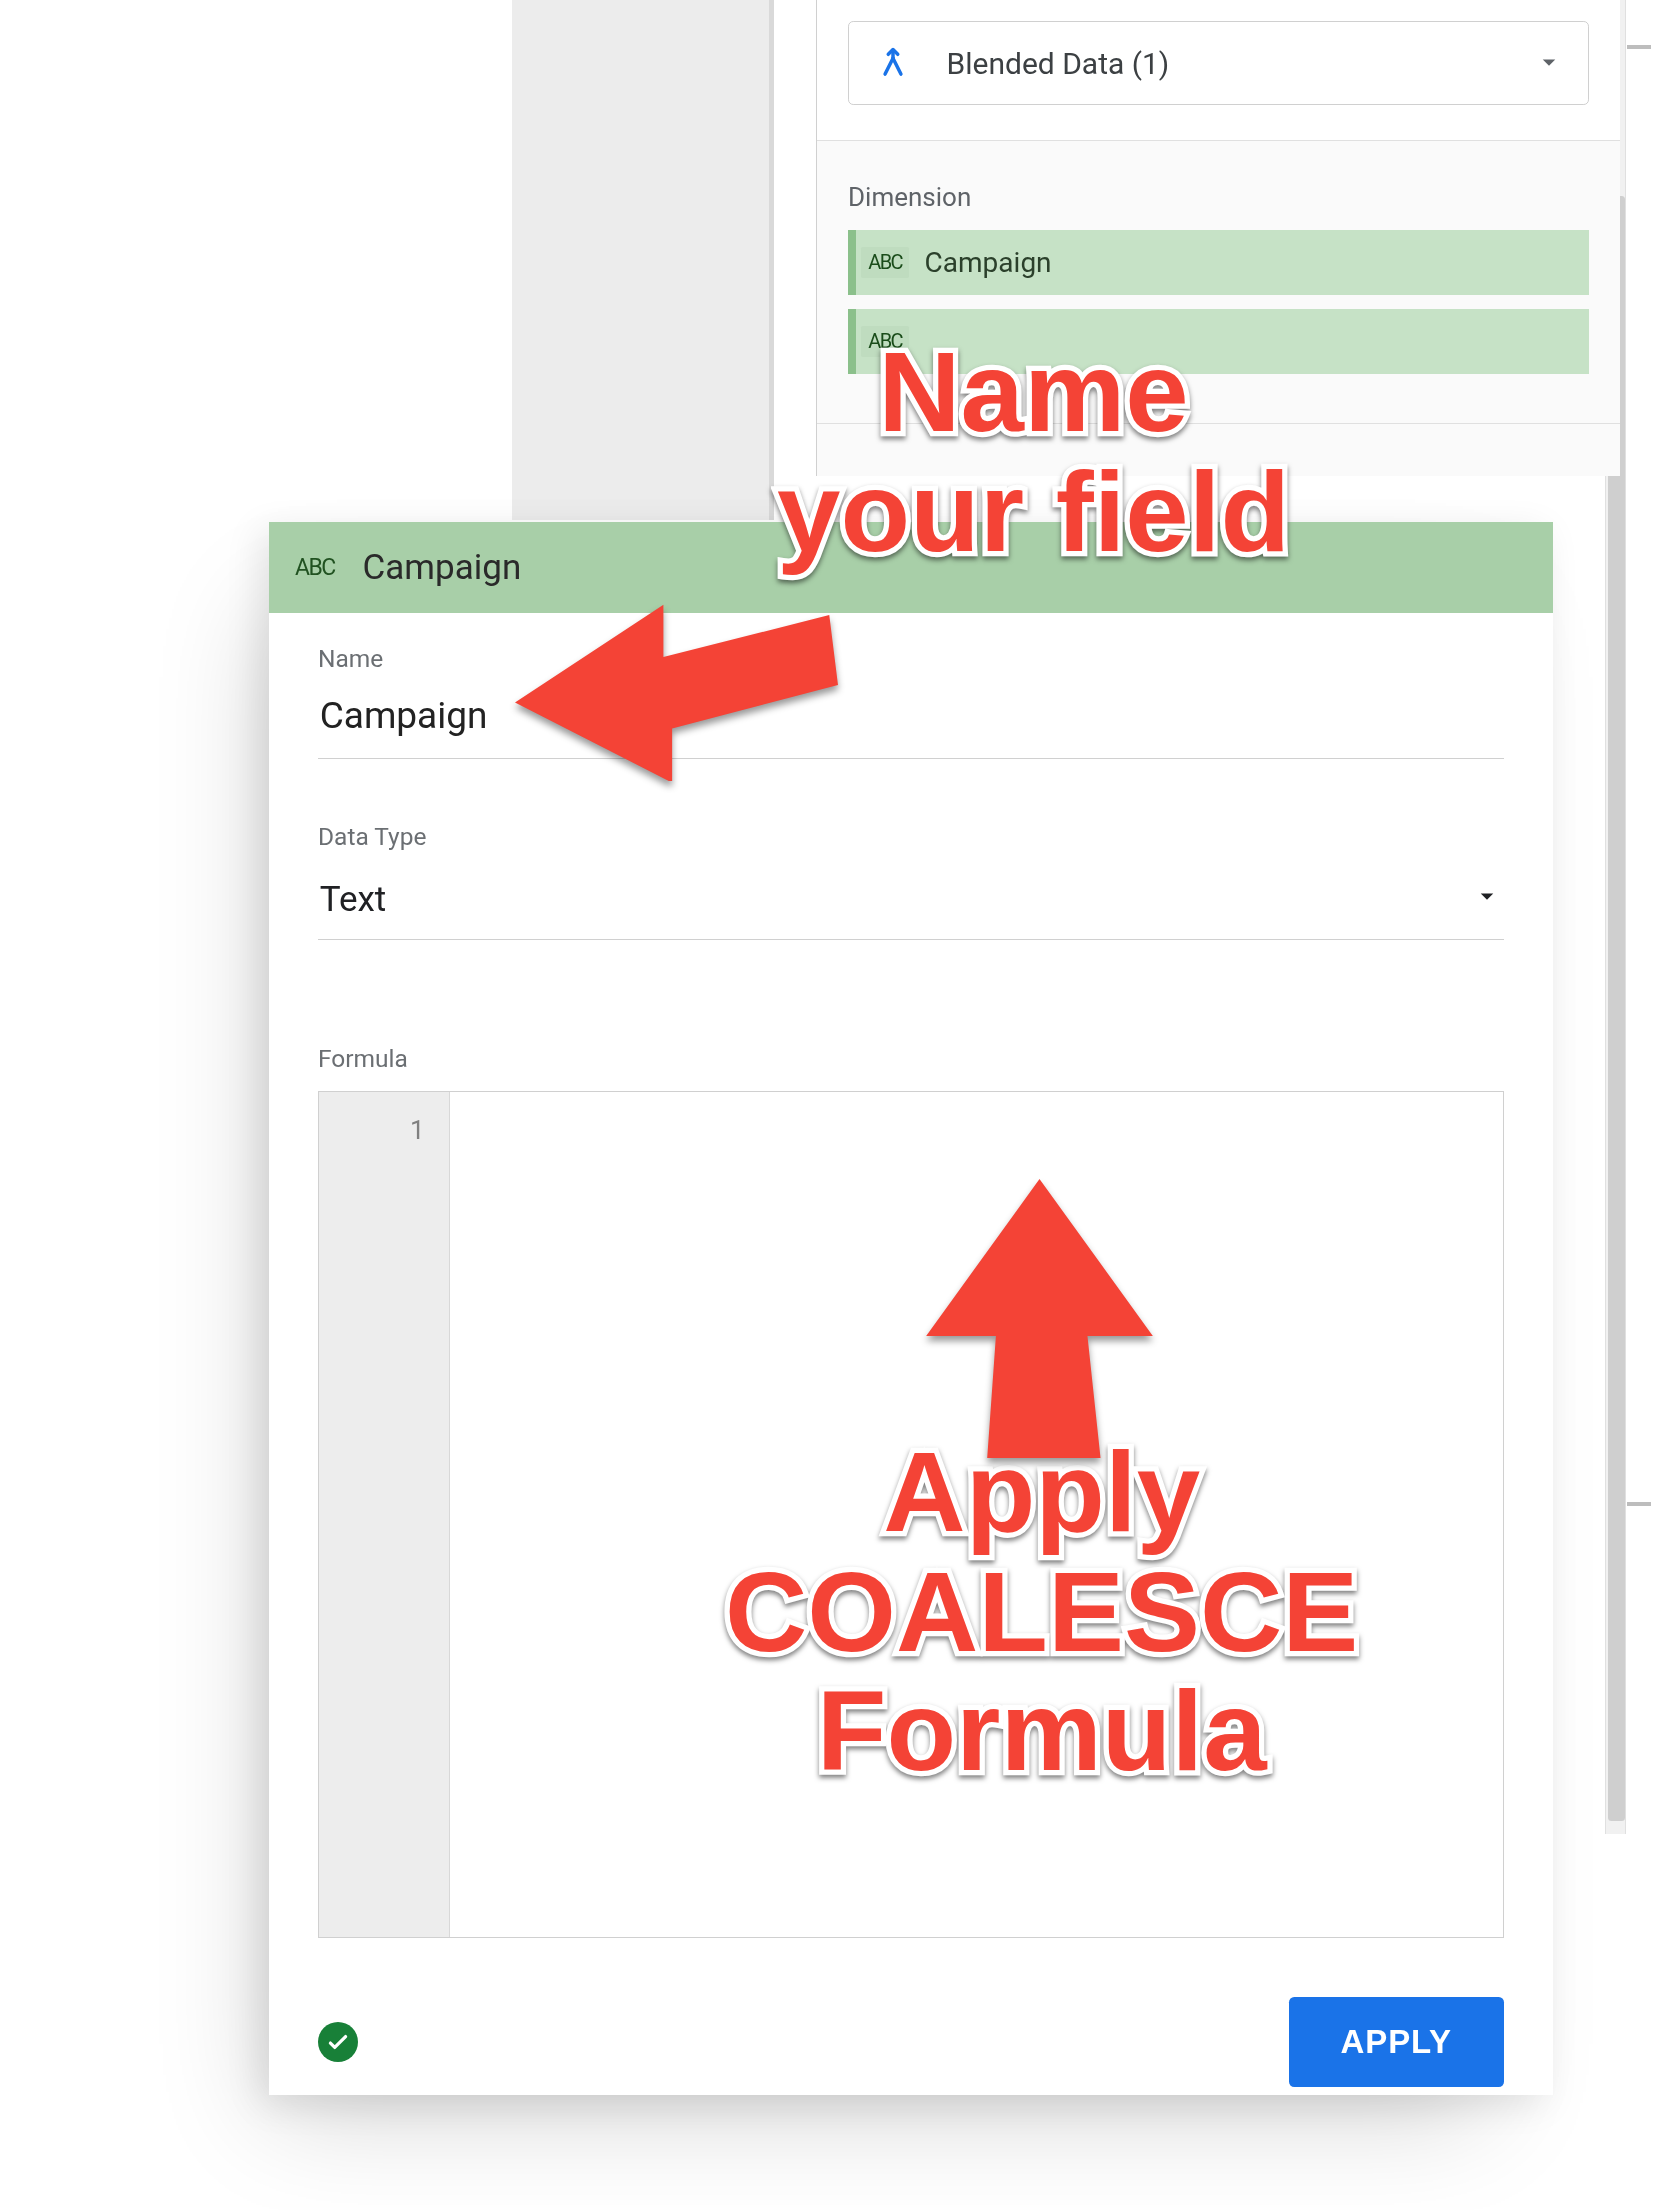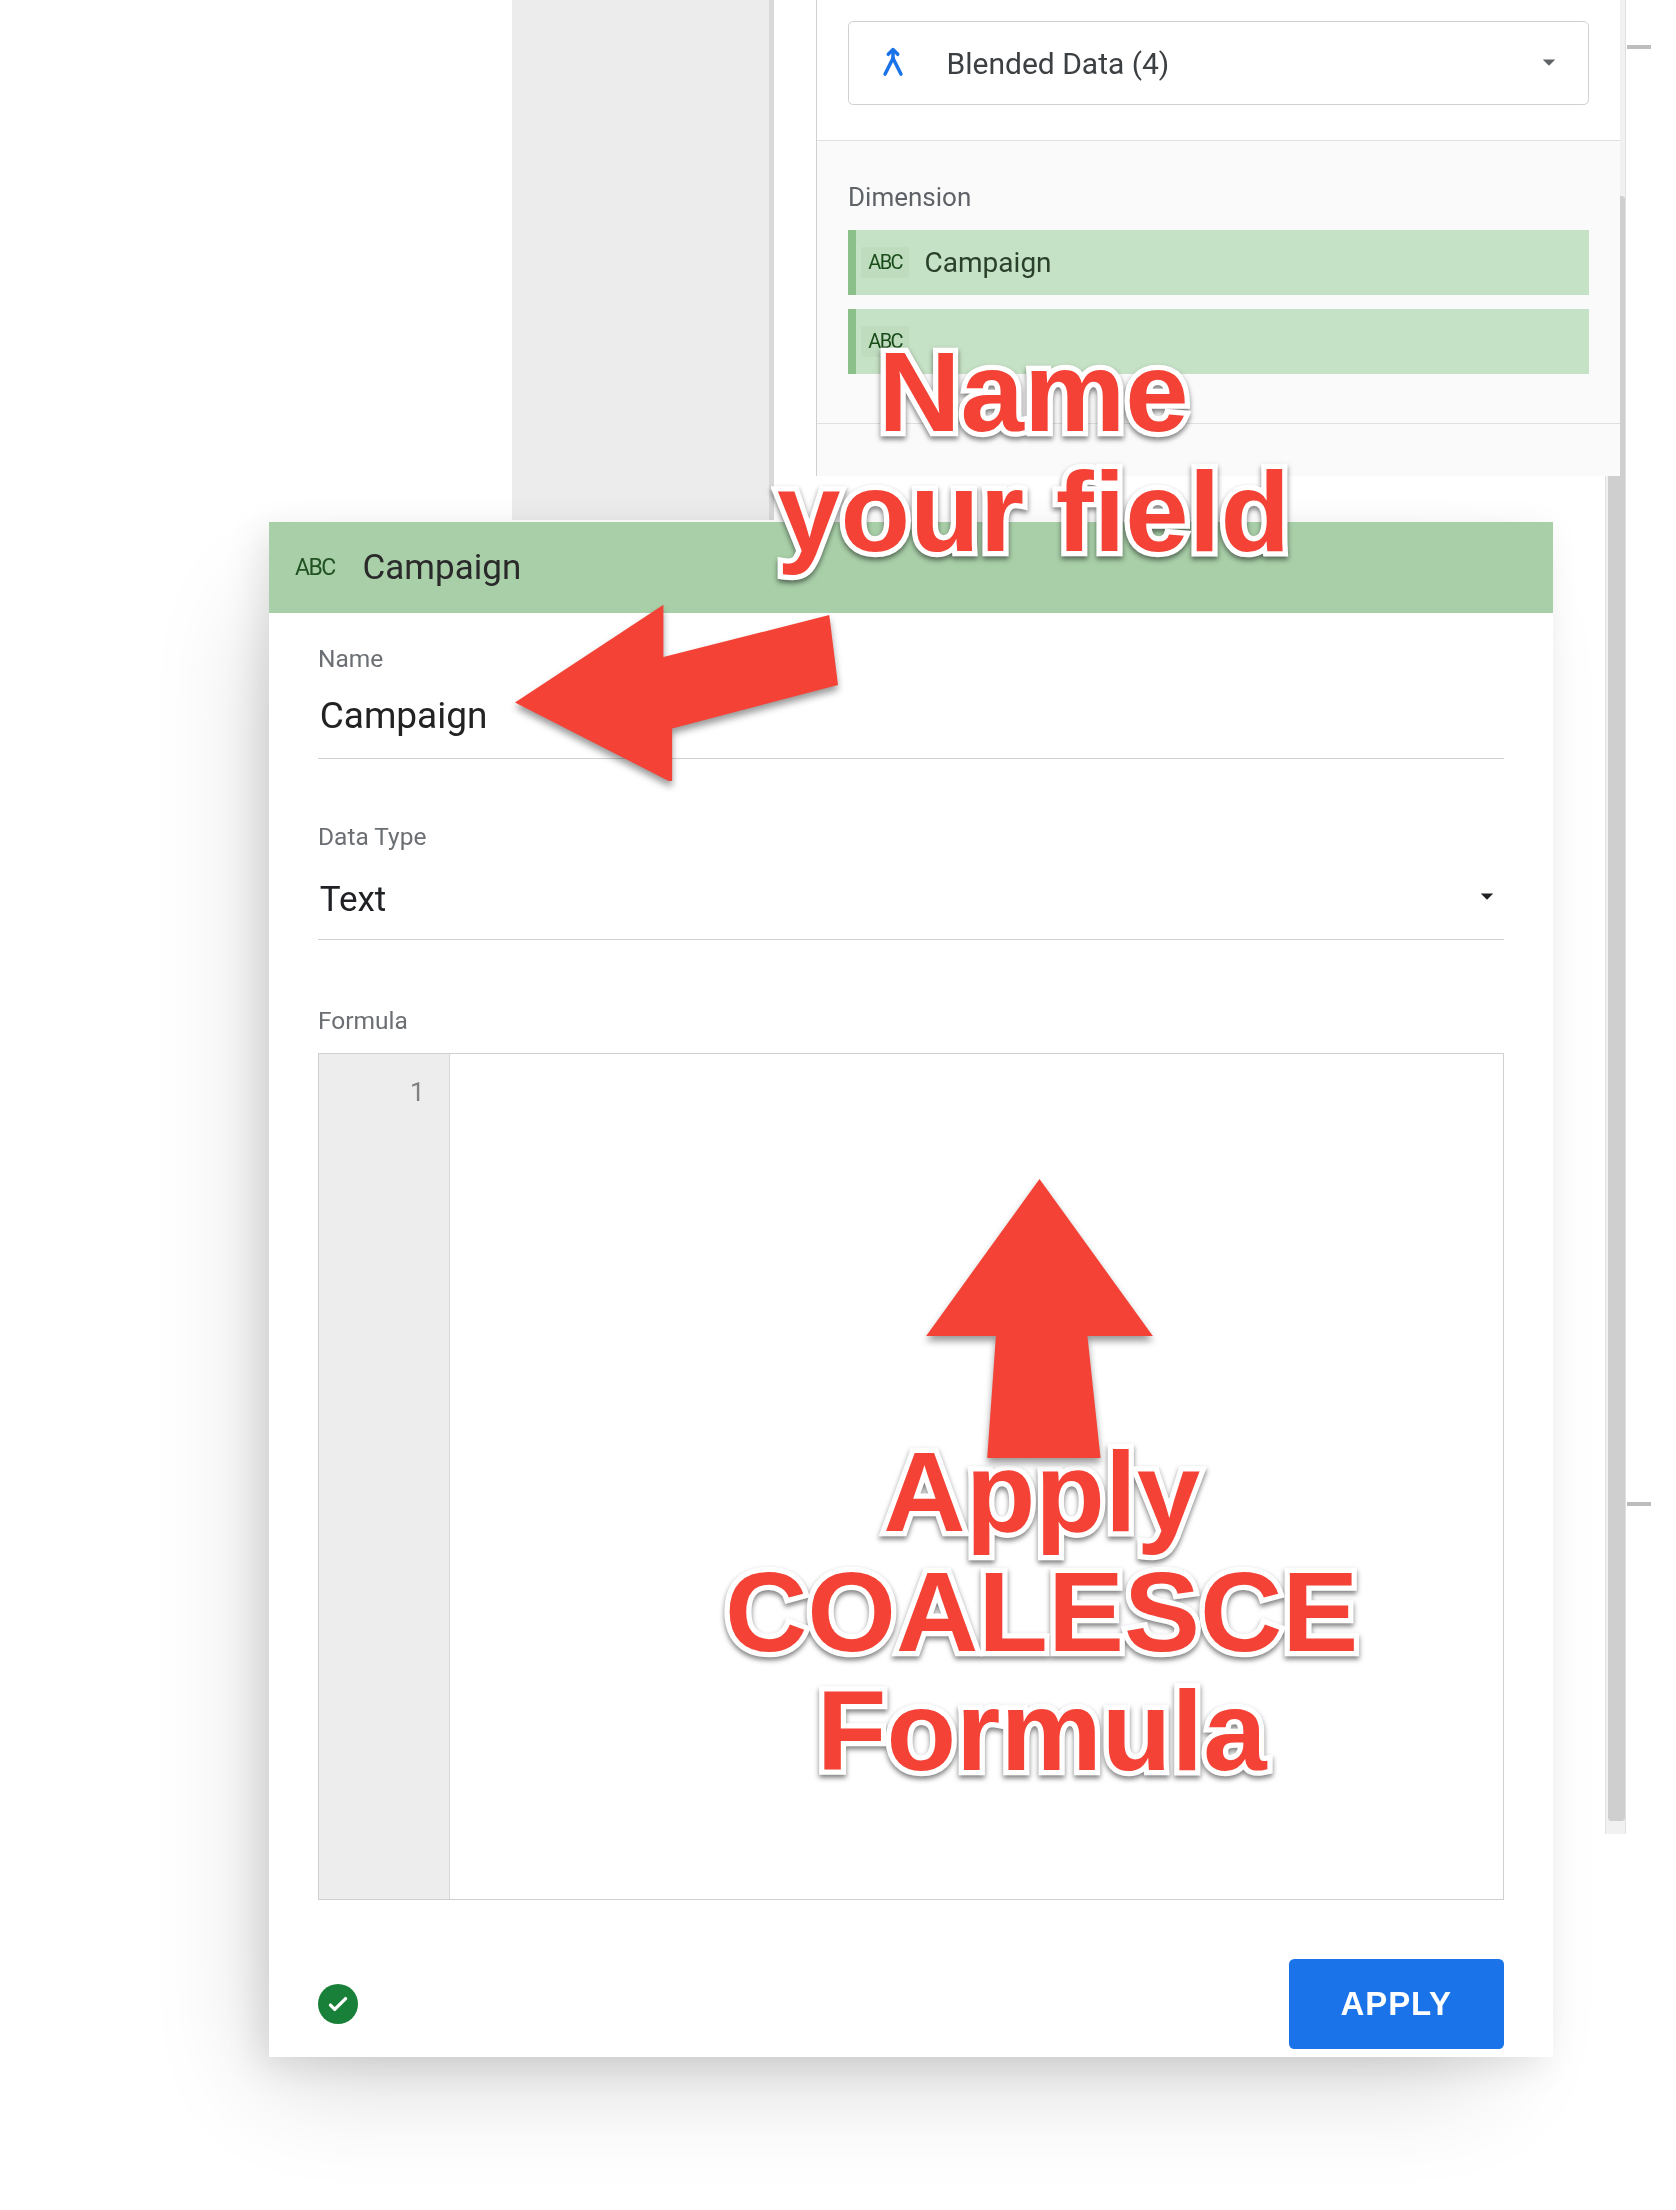--- a/index.html
+++ b/index.html
@@ -146,21 +146,21 @@
       font-family: inherit;
     }
     .type-select {
       display: flex;
       align-items: center;
       justify-content: space-between;
       font-size: 35px;
       color: #202124;
       border-bottom: 1.7px solid #d0d0d0;
       padding: 10.5px 1.7px 19px;
-      margin-bottom: 66px;
+      margin-bottom: 104px;
       cursor: pointer;
     }
     .type-select .caret {
       color: #333;
     }
     .formula-box {
       border: 1.7px solid #d0d0d0;
       height: 847px;
       display: flex;
       background: #fff;
@@ -295,21 +295,21 @@
     <div class="props-section">
       <div class="data-source-row">
         <span class="blend-icon">
           <svg viewBox="0 0 24 24" width="38" height="38" fill="none" stroke="#1a73e8" stroke-width="2.2" stroke-linecap="round" stroke-linejoin="round">
             <path d="M7 19 L12 9"></path>
             <path d="M17 19 L12 9"></path>
             <path d="M12 9 L12 4"></path>
             <path d="M9 6.5 L12 3.5 L15 6.5"></path>
           </svg>
         </span>
-        <span class="ds-label">Blended Data (4)</span>
+        <span class="ds-label">Blended Data (1)</span>
         <span class="caret">
           <svg viewBox="0 0 24 24" width="30" height="30" fill="#5f6368">
               <path d="M7 10l5 5 5-5z"></path>
             </svg>
         </span>
       </div>
     </div>
 
     <div class="props-section" style="background:#fafafa">
       <div class="section-title">Dimension</div>

